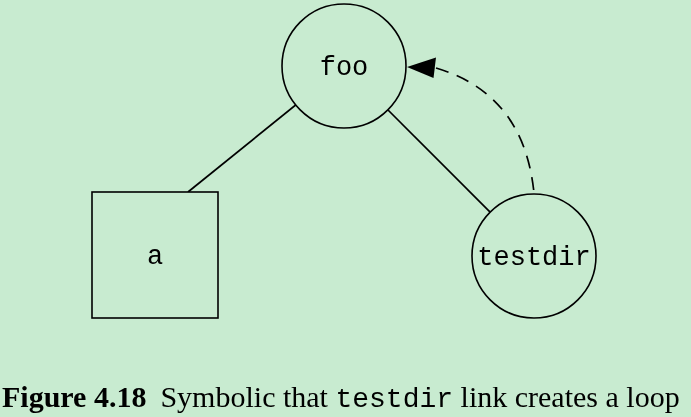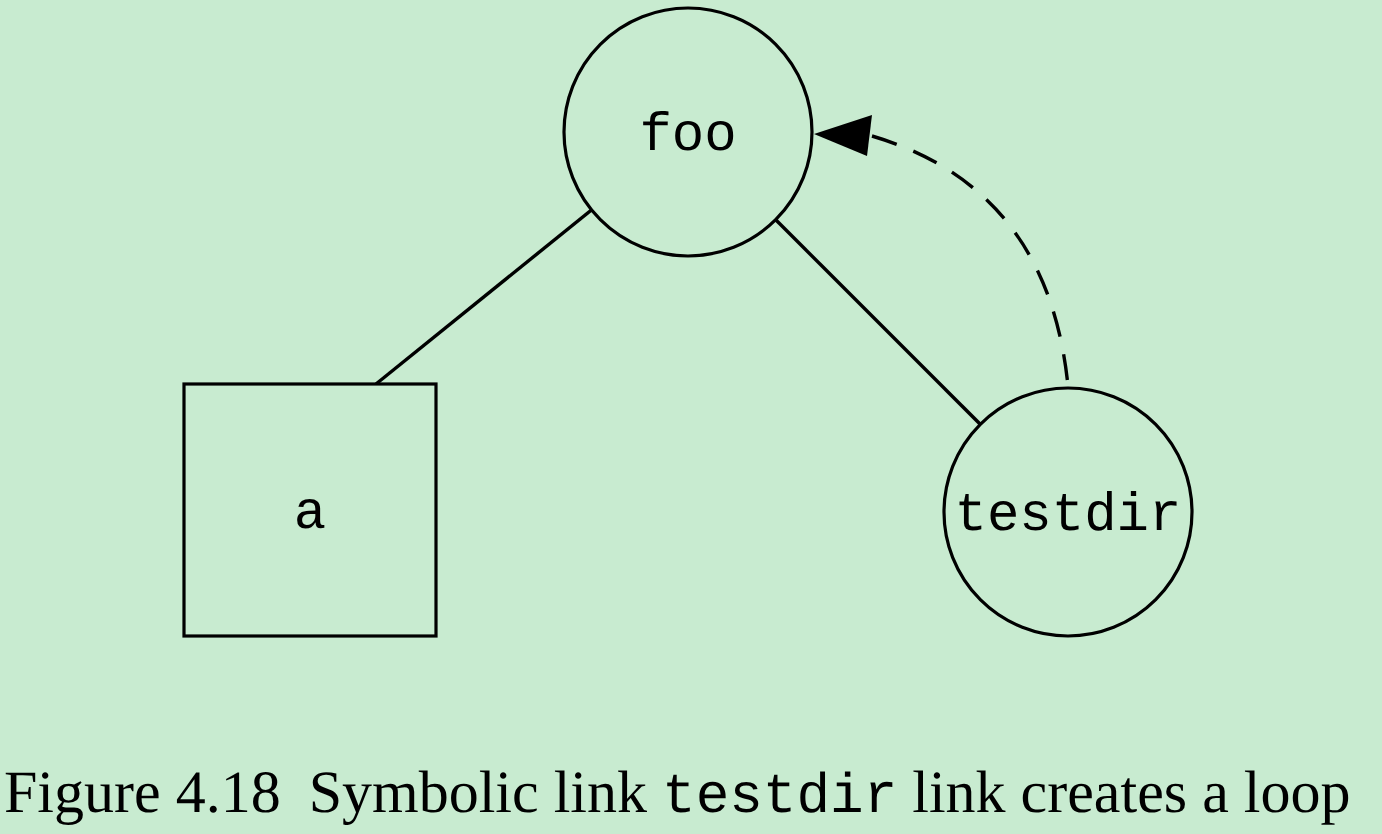--- a/index.html
+++ b/index.html
@@ -49,21 +49,21 @@
     position: absolute;
     left: 2px;
     top: 381px;
     width: 689px;
     white-space: nowrap;
     font-size: 30px;
     line-height: 1.05;
     color: #000000;
   }
   .caption .fig-label {
-    font-weight: normal;
+    font-weight: bold;
     margin-right: 14px;
   }
   .caption .code {
     font-family: "Liberation Mono", "DejaVu Sans Mono", monospace;
     font-size: 28px;
   }
 </style>
 </head>
 <body>
 
@@ -79,17 +79,17 @@
     <circle class="node-shape" cx="344" cy="66" r="62"></circle>
     <rect class="node-shape" x="92" y="192" width="126" height="126"></rect>
     <circle class="node-shape" cx="534" cy="256" r="62"></circle>
 
     <text class="node-label" x="344" y="75">foo</text>
     <text class="node-label" x="155" y="264">a</text>
     <text class="node-label" x="534" y="265">testdir</text>
   </svg>
 
   <div class="caption">
-    <span class="fig-label">Figure 4.18</span><span>Symbolic link</span>
+    <span class="fig-label">Figure 4.18</span><span>Symbolic that</span>
     <span class="code">testdir</span>
     <span>link creates a loop</span>
   </div>
 </div>
 
 </body></html>

